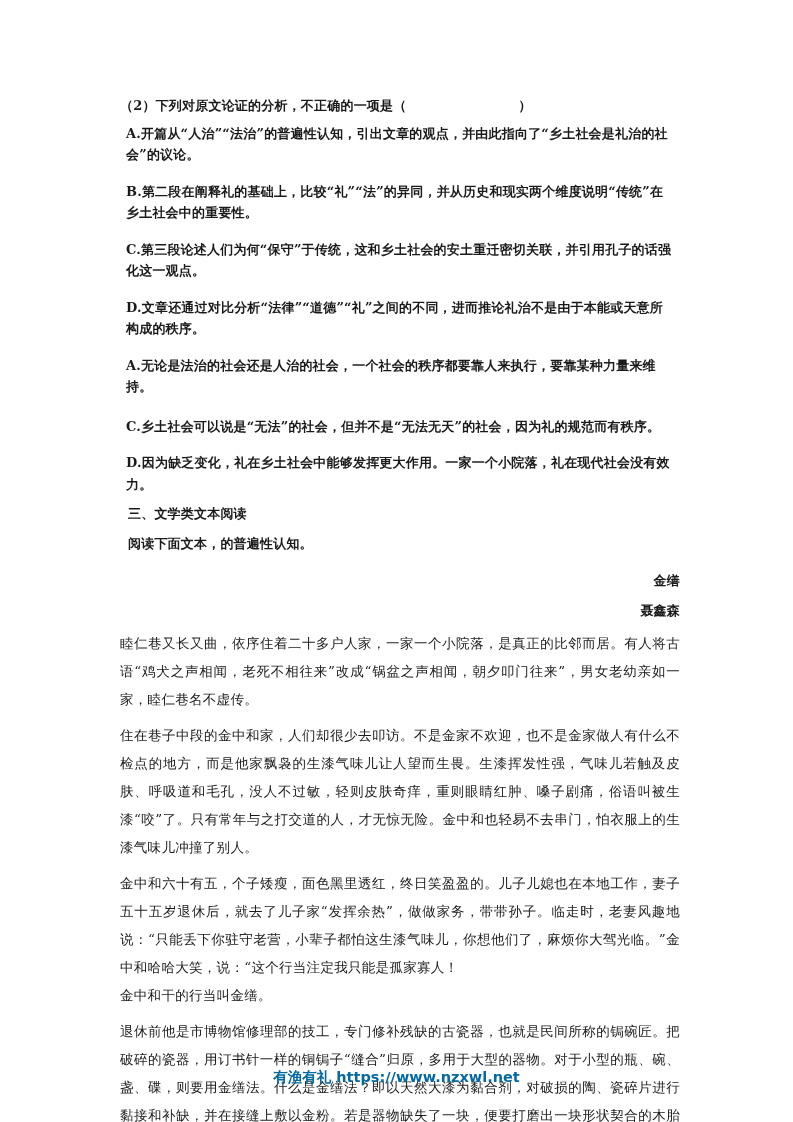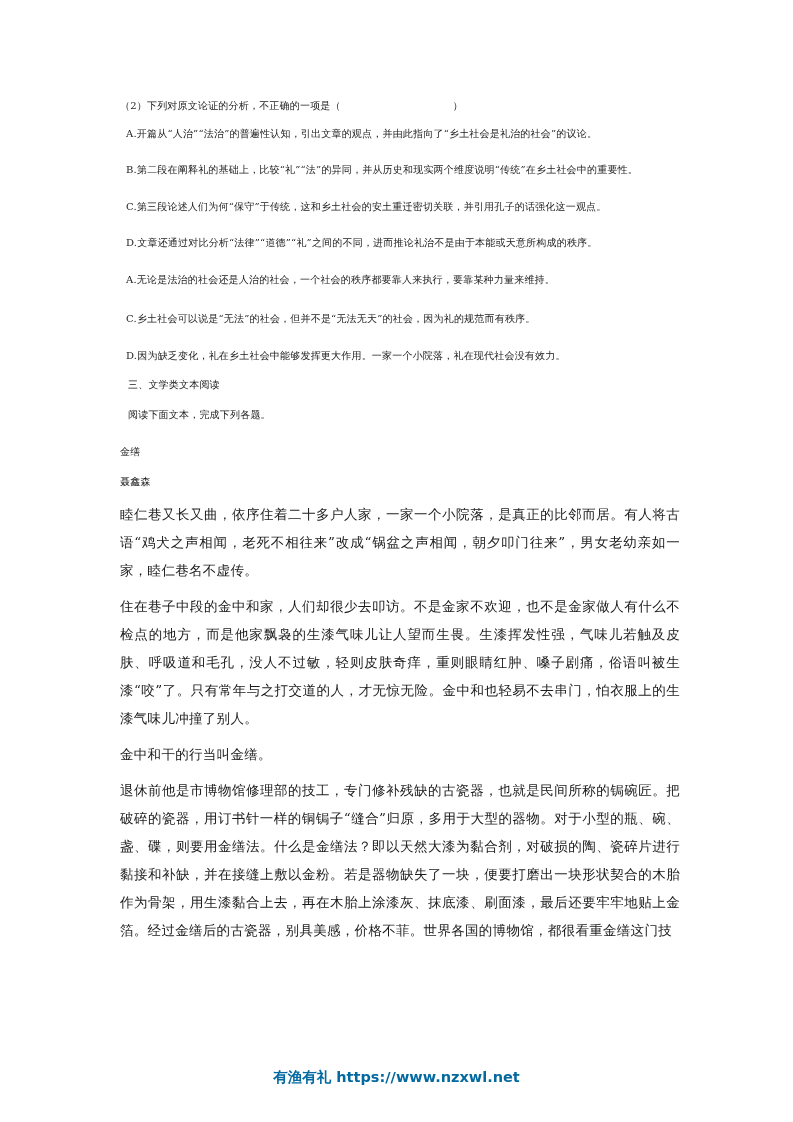--- a/index.html
+++ b/index.html
@@ -1,26 +1,26 @@
 <!DOCTYPE html>
 <html><head>
   <meta charset="utf-8">
   <style>
     html, body { margin: 0; padding: 0; background: #ffffff; }
     body { width: 793px; height: 1122px; position: relative; overflow: hidden;
            font-family: "DejaVu Serif", "Liberation Serif", serif; color: #1a1a1a; }
     .page { position: absolute; left: 120px; top: 95px; width: 560px; }
-    .line { font-size: 10px; line-height: 21.5px; white-space: normal; letter-spacing: 0.2px; }
+    .line { font-size: 13px; line-height: 21.5px; white-space: normal; letter-spacing: 0.2px; font-weight: bold; }
     .q-head { margin: 0; }
     .opt { margin: 6px; }
     .gap { height: 3px; }
     .gap-lg { height: 8px; }
     .para { font-size: 13.5px; line-height: 28px; margin: 0; text-align: justify; letter-spacing: 0.3px; }
     .section { margin: 8px; }
-    .title-line { margin: 0; }
+    .title-line { margin: 0; text-align: right; }
     .footer { position: absolute; top: 1068px; left: 0; width: 793px; text-align: center;
               font-family: "DejaVu Sans", "Liberation Sans", sans-serif; font-size: 14.5px; color: #0369a1; font-weight: bold; }
     .blank { display: inline-block; width: 112px; }
   </style>
 </head>
 <body>
 
 <div class="page">
 
   <div>
@@ -39,29 +39,30 @@
   <div>
     <p class="line opt"><span>A.</span><span>无论是法治的社会还是人治的社会，一个社会的秩序都要靠人来执行，要靠某种力量来维持。</span></p>
     <div class="gap"></div>
     <div class="gap"></div>
     <p class="line opt"><span>C.</span><span>乡土社会可以说是“无法”的社会，但并不是“无法无天”的社会，因为礼的规范而有秩序。</span></p>
     <div class="gap"></div>
     <p class="line opt"><span>D.</span><span>因为缺乏变化，礼在乡土社会中能够发挥更大作用。一家一个小院落，礼在现代社会没有效力。</span></p>
   </div>
 
   <p class="line section">三、文学类文本阅读</p>
-  <p class="line section">阅读下面文本，完成下列各题。</p>
+  <p class="line section">阅读下面文本，的普遍性认知。</p>
   <div class="gap-lg"></div>
   <p class="line title-line">金缮</p>
   <div class="gap-lg"></div>
   <p class="line title-line">聂鑫森</p>
   <div class="gap-lg"></div>
 
   <p class="para">睦仁巷又长又曲，依序住着二十多户人家，一家一个小院落，是真正的比邻而居。有人将古语“鸡犬之声相闻，老死不相往来”改成“锅盆之声相闻，朝夕叩门往来”，男女老幼亲如一家，睦仁巷名不虚传。</p>
   <div class="gap-lg"></div>
   <p class="para">住在巷子中段的金中和家，人们却很少去叩访。不是金家不欢迎，也不是金家做人有什么不检点的地方，而是他家飘袅的生漆气味儿让人望而生畏。生漆挥发性强，气味儿若触及皮肤、呼吸道和毛孔，没人不过敏，轻则皮肤奇痒，重则眼睛红肿、嗓子剧痛，俗语叫被生漆“咬”了。只有常年与之打交道的人，才无惊无险。金中和也轻易不去串门，怕衣服上的生漆气味儿冲撞了别人。</p>
   <div class="gap-lg"></div>
+  <p class="para">金中和六十有五，个子矮瘦，面色黑里透红，终日笑盈盈的。儿子儿媳也在本地工作，妻子五十五岁退休后，就去了儿子家“发挥余热”，做做家务，带带孙子。临走时，老妻风趣地说：“只能丢下你驻守老营，小辈子都怕这生漆气味儿，你想他们了，麻烦你大驾光临。”金中和哈哈大笑，说：“这个行当注定我只能是孤家寡人！</p>
   <p class="para">金中和干的行当叫金缮。</p>
   <div class="gap-lg"></div>
   <p class="para">退休前他是市博物馆修理部的技工，专门修补残缺的古瓷器，也就是民间所称的锔碗匠。把破碎的瓷器，用订书针一样的铜锔子“缝合”归原，多用于大型的器物。对于小型的瓶、碗、盏、碟，则要用金缮法。什么是金缮法？即以天然大漆为黏合剂，对破损的陶、瓷碎片进行黏接和补缺，并在接缝上敷以金粉。若是器物缺失了一块，便要打磨出一块形状契合的木胎作为骨架，用生漆黏合上去，再在木胎上涂漆灰、抹底漆、刷面漆，最后还要牢牢地贴上金箔。经过金缮后的古瓷器，别具美感，价格不菲。世界各国的博物馆，都很看重金缮这门技</p>
 </div>
 
 <div class="footer">有渔有礼 https://www.nzxwl.net</div>
 
 </body></html>

